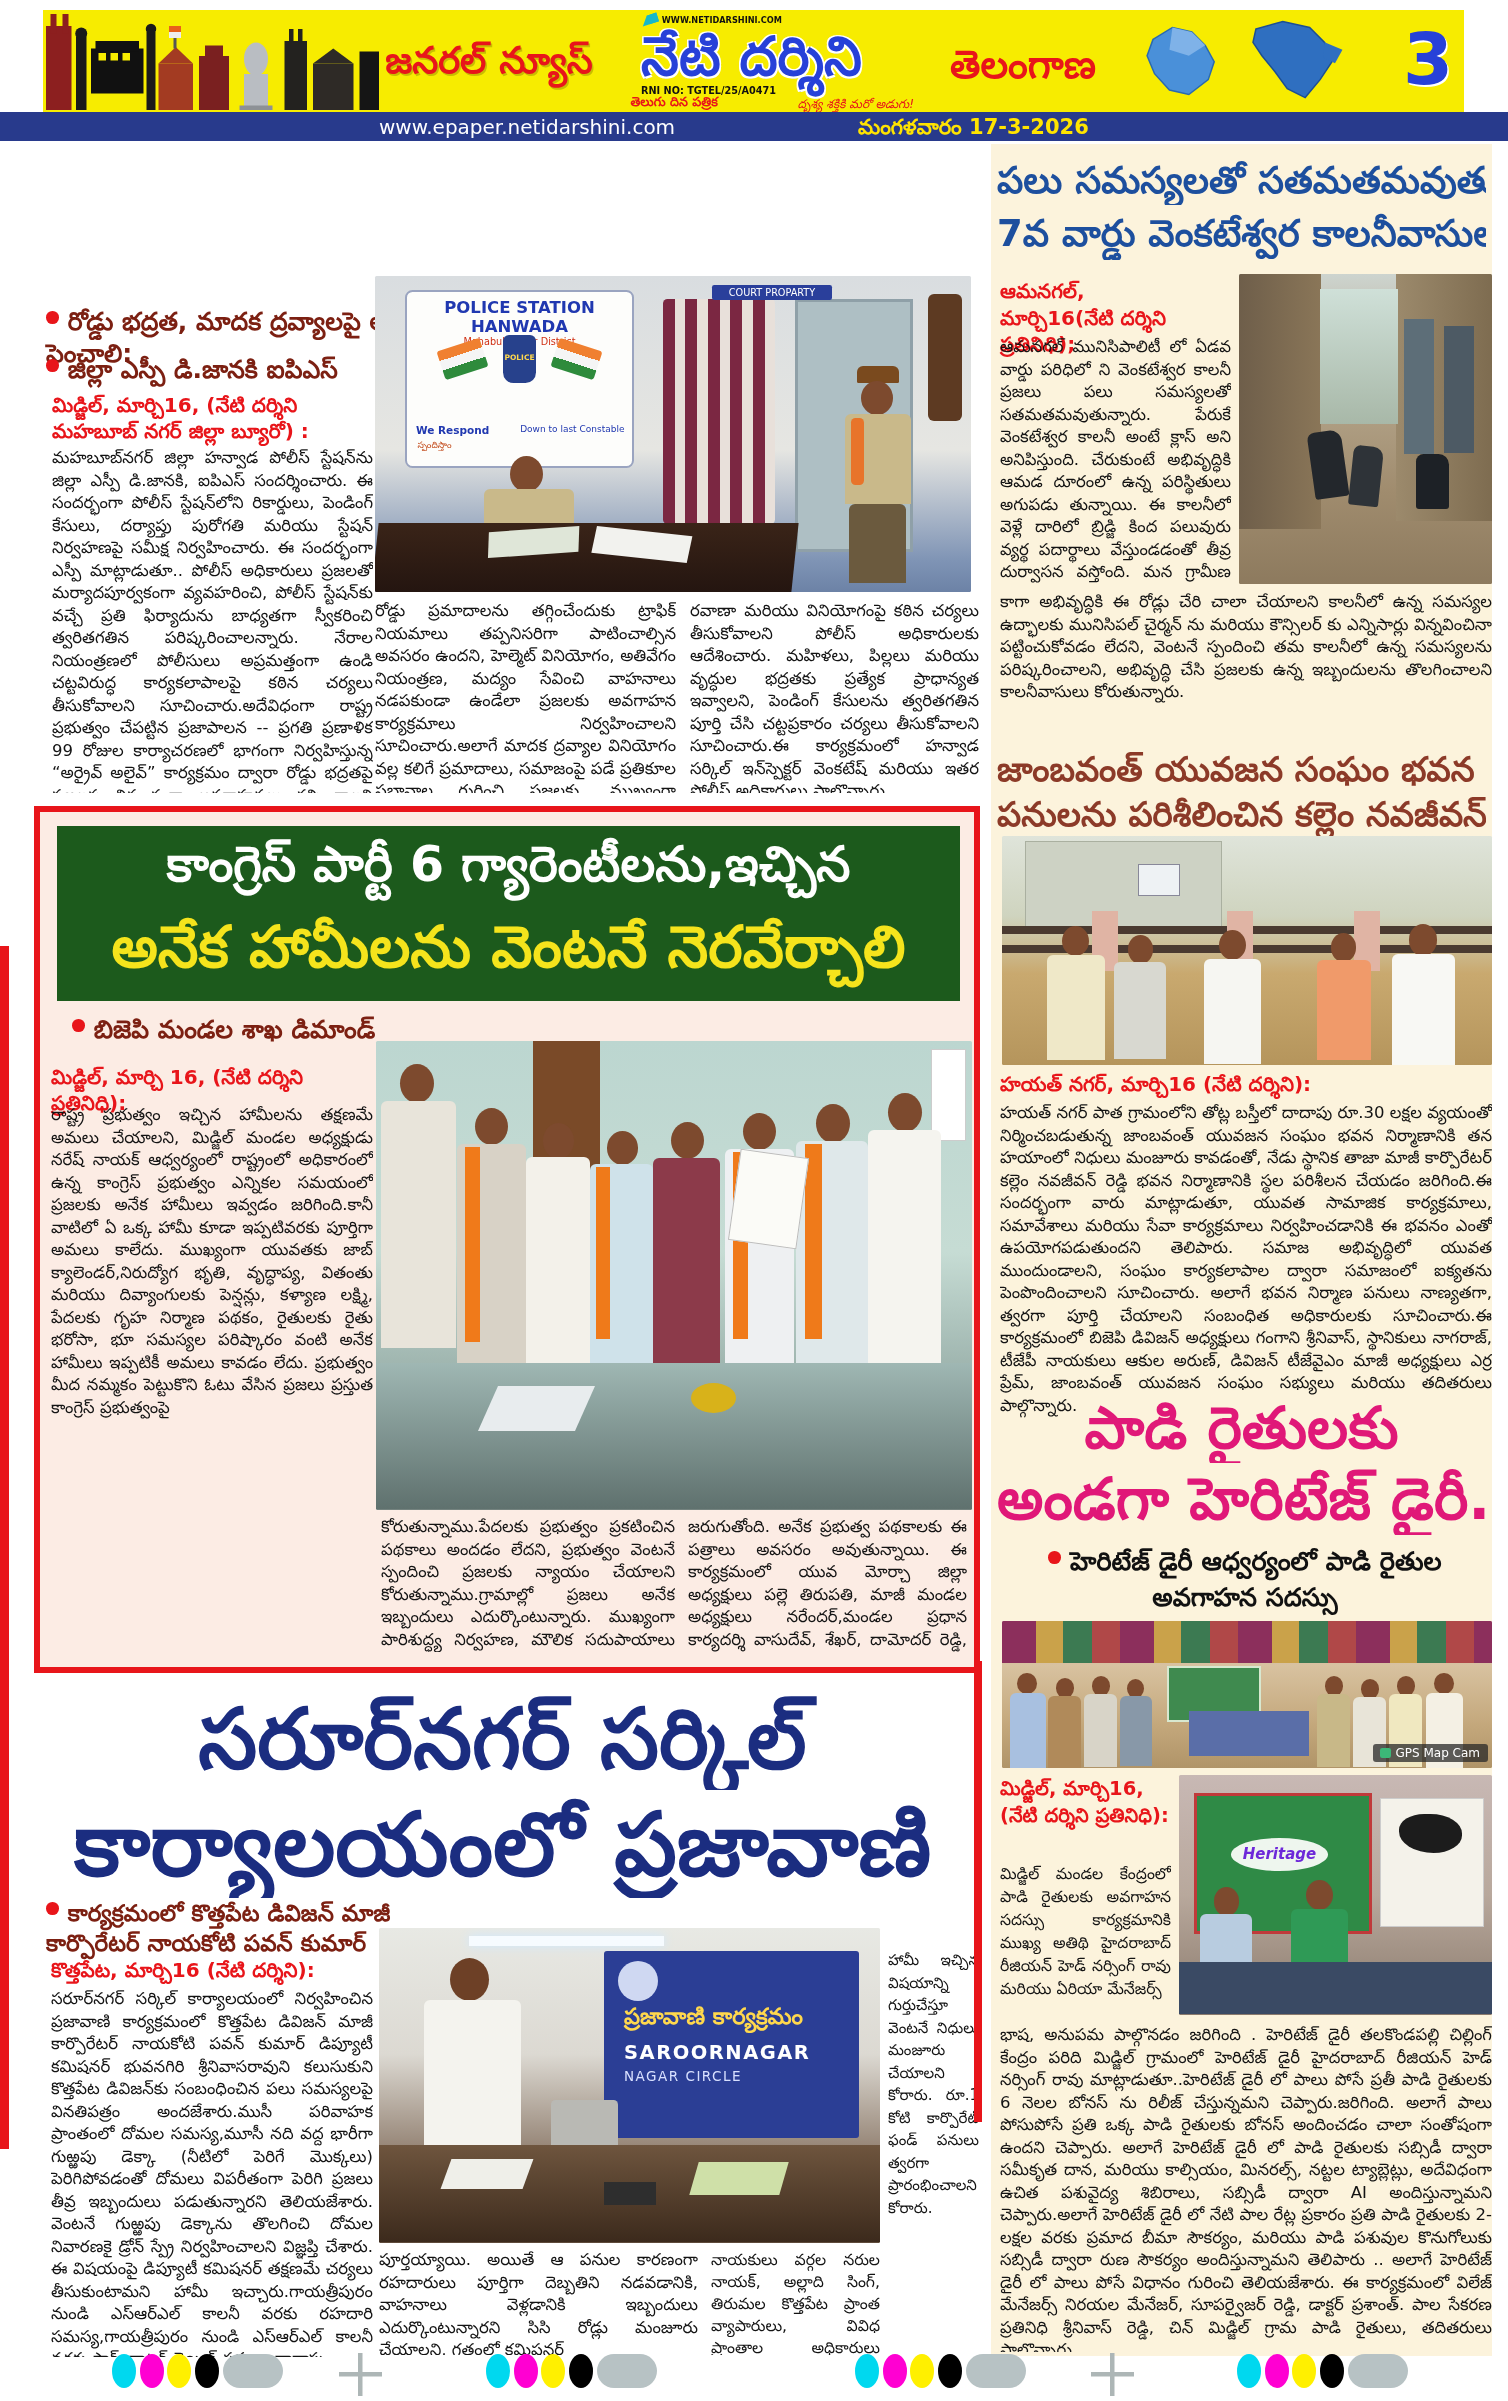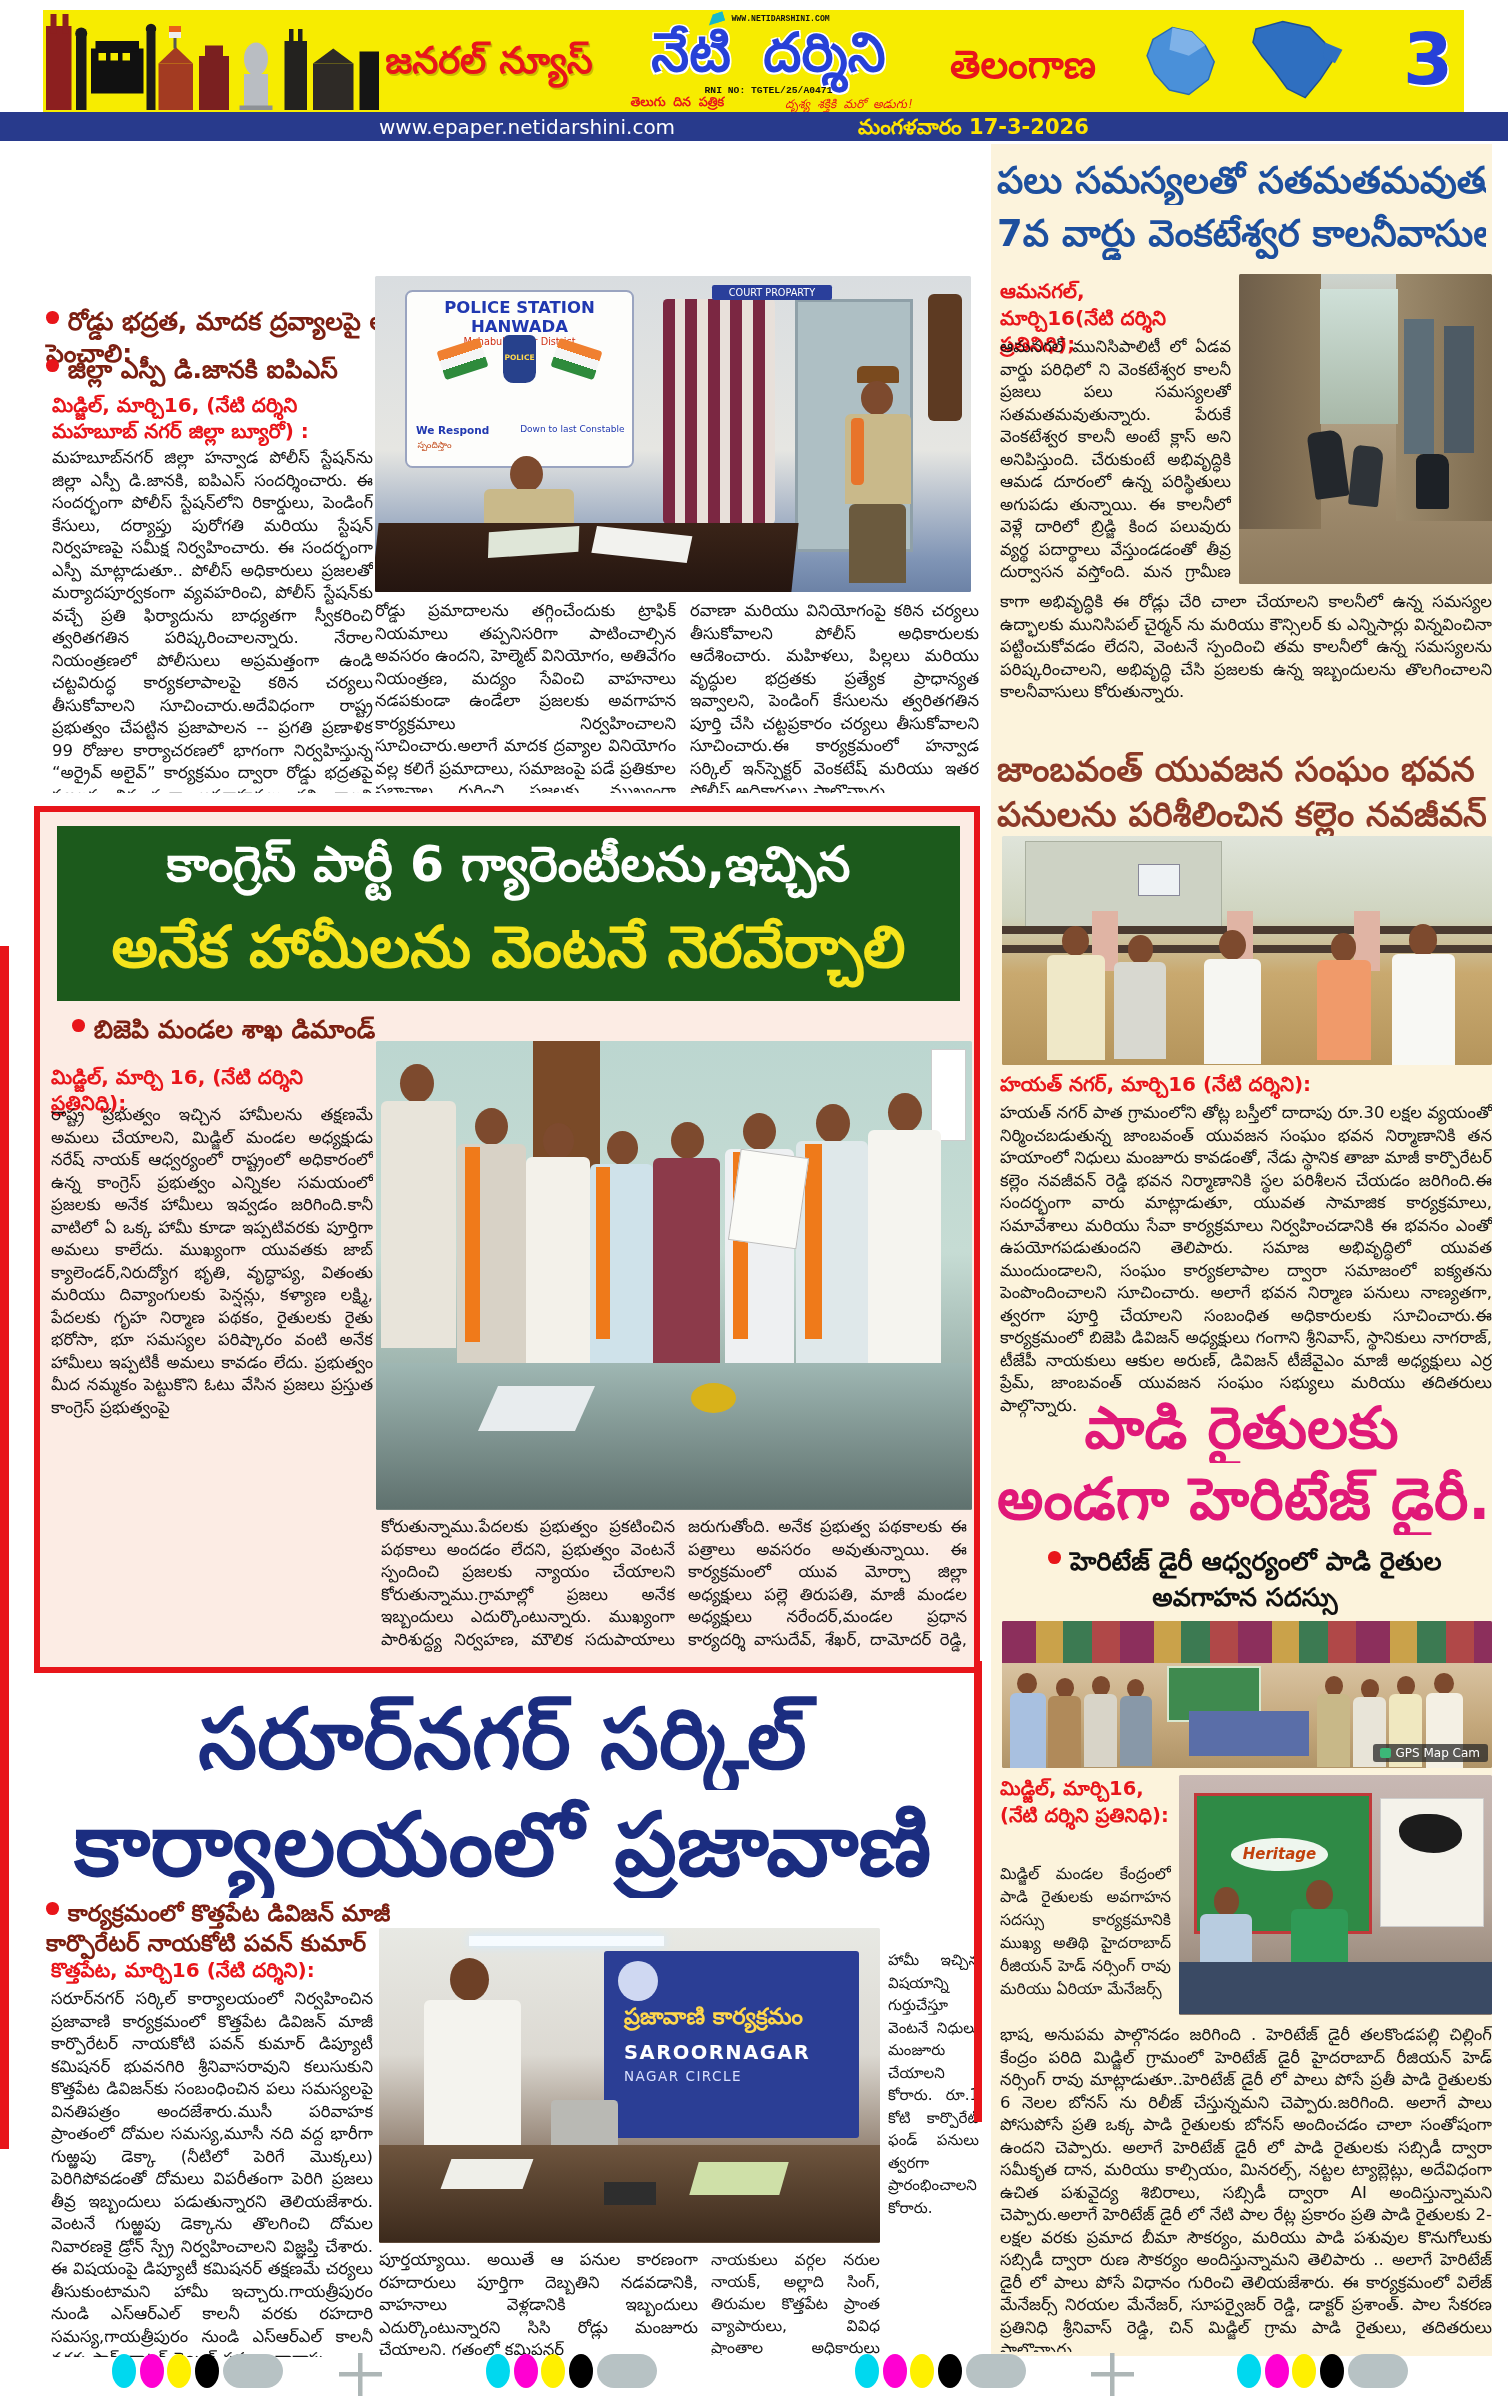--- a/index.html
+++ b/index.html
@@ -57,21 +57,21 @@
     <rect x="324" y="24" width="6" height="18" fill="#23221f"></rect>
       <rect x="336" y="24" width="6" height="18" fill="#23221f"></rect>
     <rect x="356" y="70" width="54" height="62" fill="#2e2a26"></rect>
     <polygon points="356,70 383,50 410,70" fill="#2e2a26"></polygon>
     <rect x="418" y="54" width="26" height="78" fill="#151515"></rect>
   </svg>
 
   <div class="abs bold" style="left:358px;top:39px;width:262px;font-size:37px;color:#e8151a;text-align:center;
               text-shadow:1.5px 1.5px 0 #c9bd00;">జనరల్ న్యూస్</div>
 
-  <div class="abs" style="left:641px;top:12px;width:255px;height:97px;text-align:center;font-family:Liberation Mono, monospace;">
+  <div class="abs" style="left:641px;top:12px;width:255px;height:97px;text-align:left;">
     <div style="display:inline-block;width:0;height:0;border-left:7.5px solid transparent;border-right:10.5px solid #17b8c9;border-bottom:9px solid #17b8c9;transform:rotate(-18deg);vertical-align:middle;"></div>
     <span style="font-size:8.2px;font-weight:bold;color:#111;vertical-align:middle;">WWW.NETIDARSHINI.COM</span>
     <div class="outline-blue bold" style="font-size:54px;line-height:57px;margin-top:1.5px;">నేటి దర్శిని</div>
     <div style="font-size:9.7px;font-weight:bold;color:#111;">RNI NO: TGTEL/25/A0471</div>
     <div style="position:absolute;left:-10.5px;bottom:-3px;font-size:12.7px;color:#e8151a;font-weight:bold;">తెలుగు దిన పత్రిక</div>
     <div style="position:absolute;right:-18px;bottom:-4.5px;font-size:12px;color:#e8151a;font-style:italic;">దృశ్య శక్తికి మరో అడుగు!</div>
   </div>
 
   <div class="abs bold" style="left:933px;top:42px;width:180px;font-size:39px;color:#e8151a;text-align:center;">తెలంగాణ</div>
 
@@ -335,21 +335,21 @@
         <div class="head" style="left:8.2px;top:0;width:19.5px;height:21px;"></div>
         <div class="torso" style="left:0;top:19.5px;width:37px;height:78px;background:#f4f0e4;"></div>
       </div>
     <div class="abs" style="right:4.5px;bottom:6px;background:rgba(40,40,40,0.75);color:#fff;font-size:12px;padding:2.2px 7.5px;border-radius:3px;">
       <span style="display:inline-block;width:10.5px;height:10.5px;background:#3cb878;border-radius:2.2px;margin-right:4.5px;vertical-align:-1.5px;"></span><span>GPS Map Cam</span>
     </div>
   </div>
   <div class="abs dateline" style="left:1000px;top:1775px;width:174px;font-size:19.5px;line-height:27px;">మిడ్జిల్, మార్చి16, (నేటి దర్శిని ప్రతినిధి):</div>
   <div class="photo" style="left:1179px;top:1775px;width:313px;height:240px;background:linear-gradient(180deg,#c8b8b4 0%,#b8a89c 50%,#8a7a6c 100%);">
     <div class="abs" style="left:15px;top:18px;width:172px;height:135px;background:#2f8a46;border:3.7px solid #c03a3a;">
-      <div class="abs ctr" style="left:34px;top:42px;width:97px;height:33px;background:#eef6ee;border-radius:50%;color:#c2410c;font-weight:bold;font-size:15px;line-height:33px;font-style:italic;">Heritage</div>
+      <div class="abs ctr" style="left:34px;top:42px;width:97px;height:33px;background:#eef6ee;border-radius:50%;color:#6d28d9;font-weight:bold;font-size:15px;line-height:33px;font-style:italic;">Heritage</div>
     </div>
     <div class="abs" style="left:201px;top:22.5px;width:102px;height:127px;background:#f4f2ea;border:1.5px solid #ccc;">
       <div class="abs" style="left:18px;top:15px;width:63px;height:39px;background:#1c1c1c;border-radius:40% 50% 45% 55%;"></div>
     </div>
     <div class="fig" style="left:21px;top:112px;">
         <div class="head" style="left:13.5px;top:0;width:25.5px;height:28.5px;"></div>
         <div class="torso" style="left:0;top:27px;width:52px;height:97px;background:#b8cce0;"></div>
       </div>
     <div class="fig" style="left:112px;top:105px;">
         <div class="head" style="left:15px;top:0;width:27px;height:30px;"></div>

